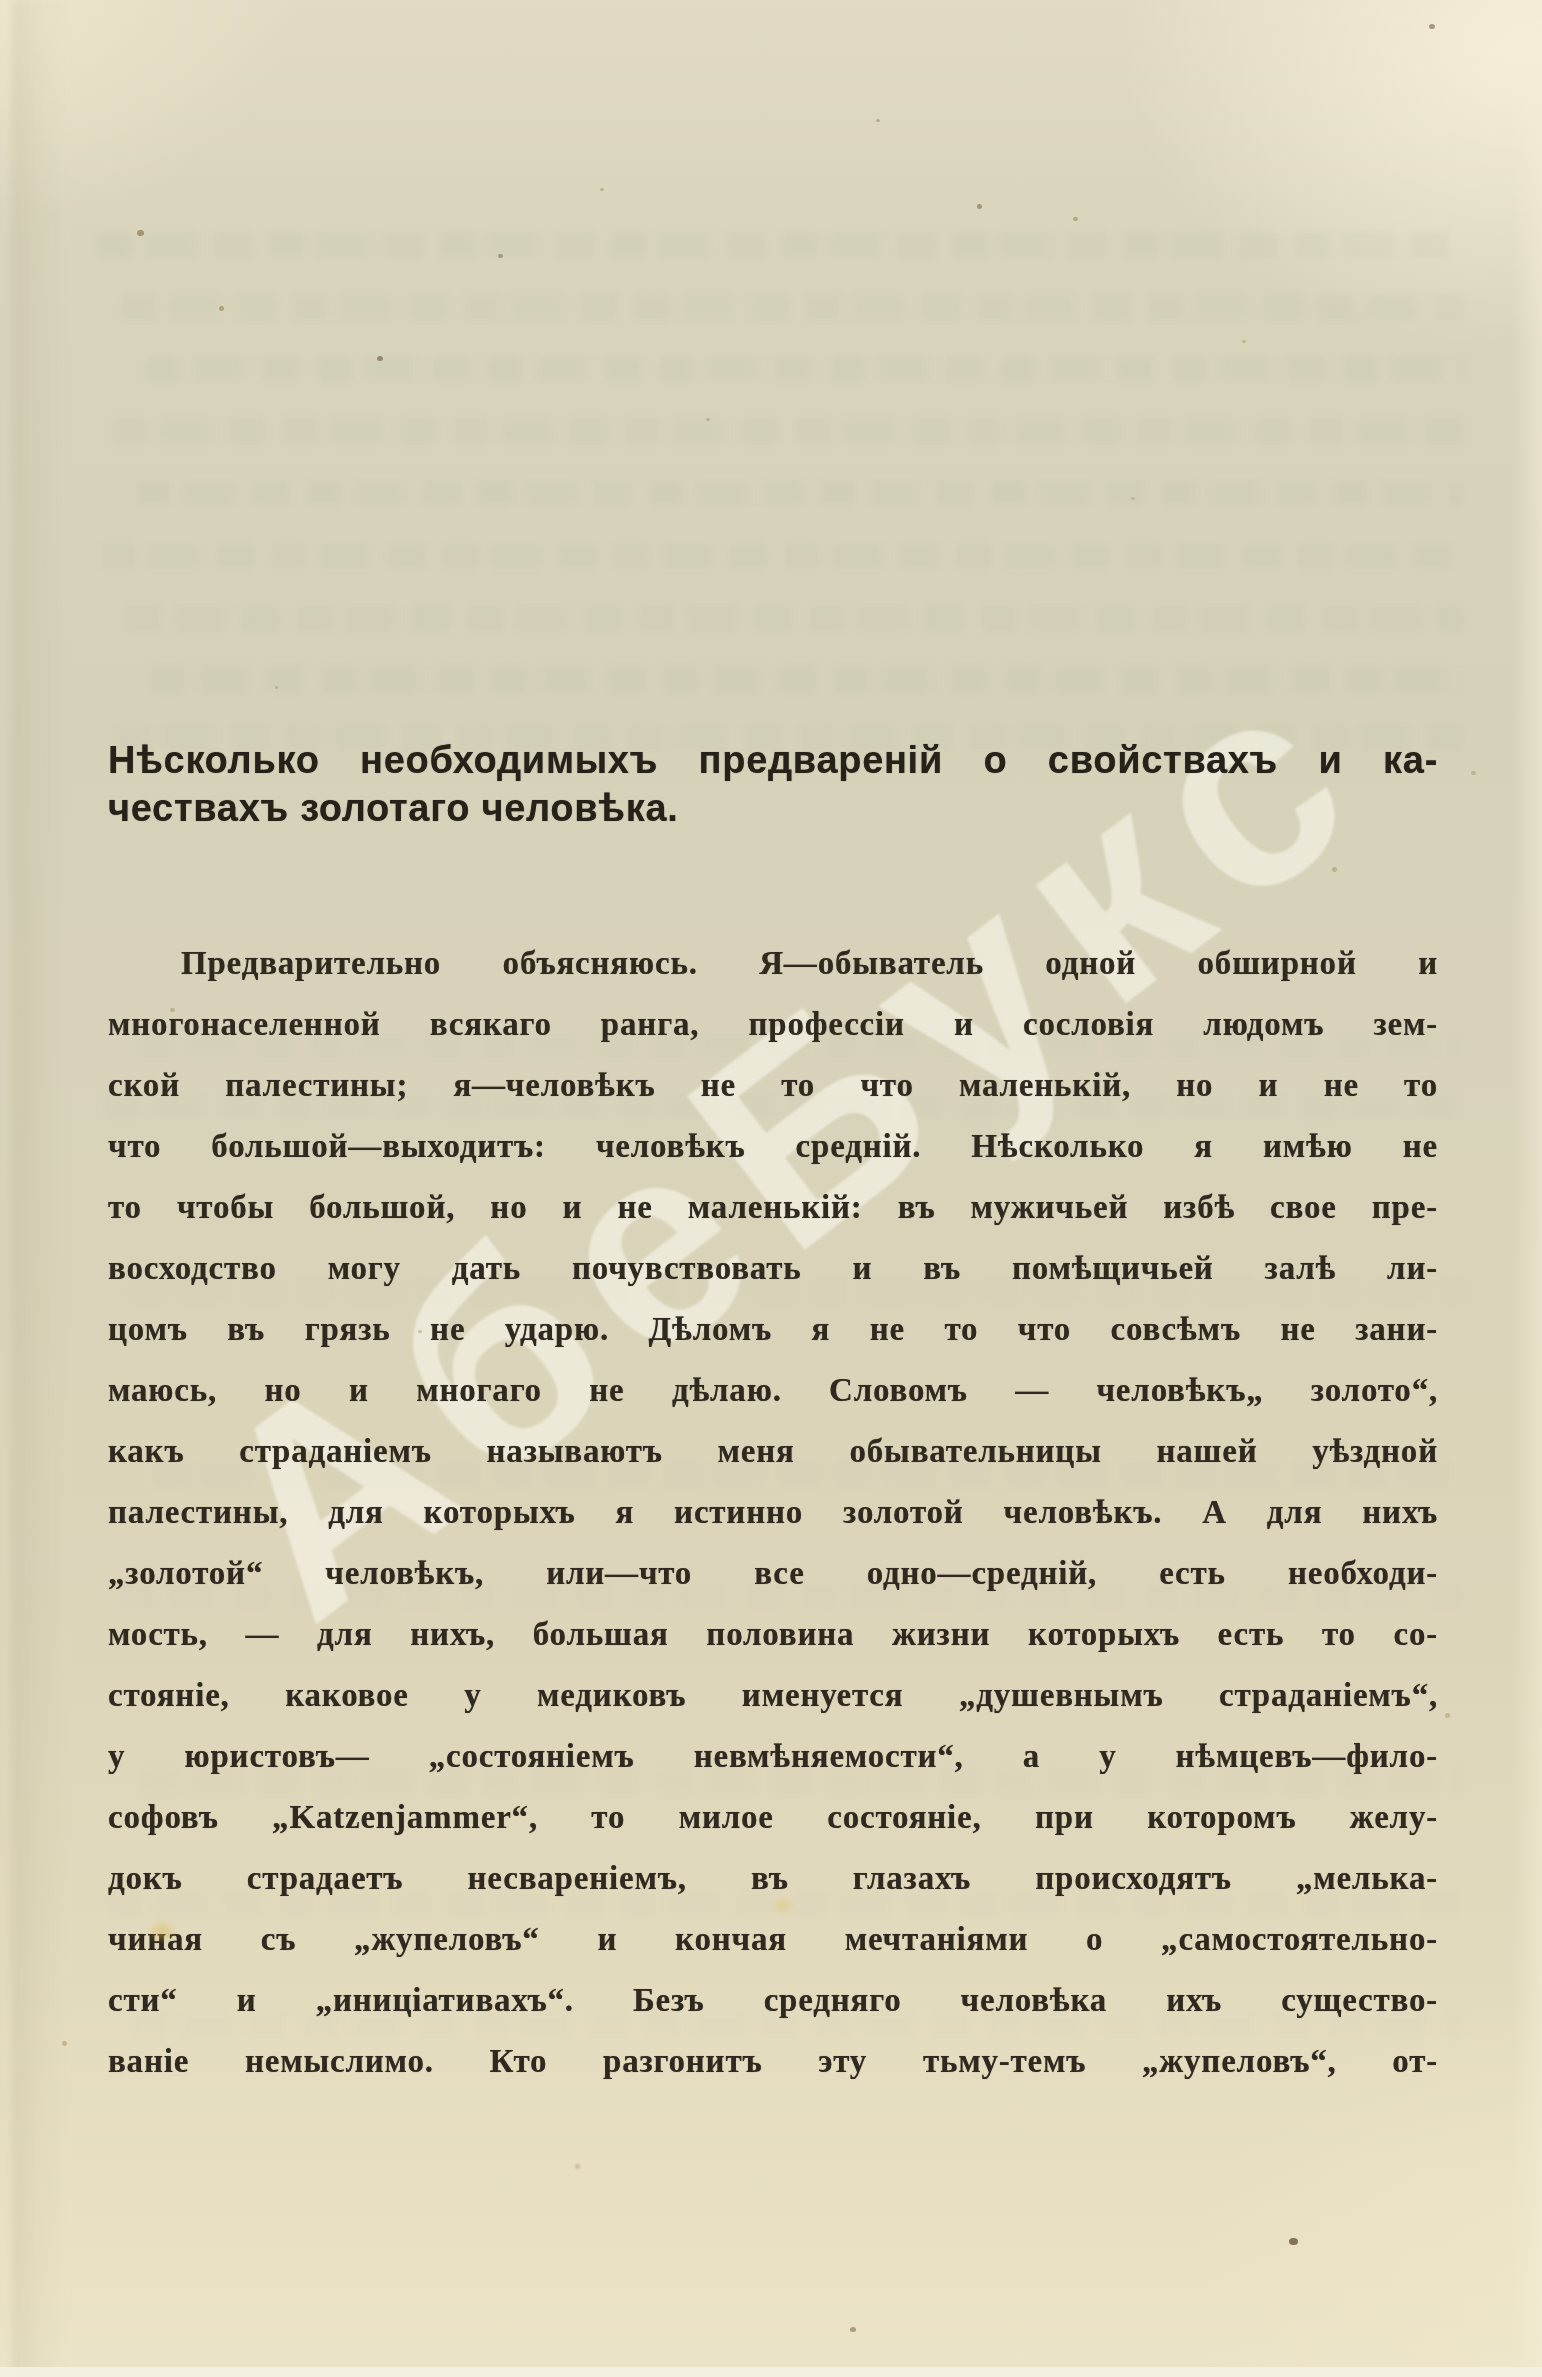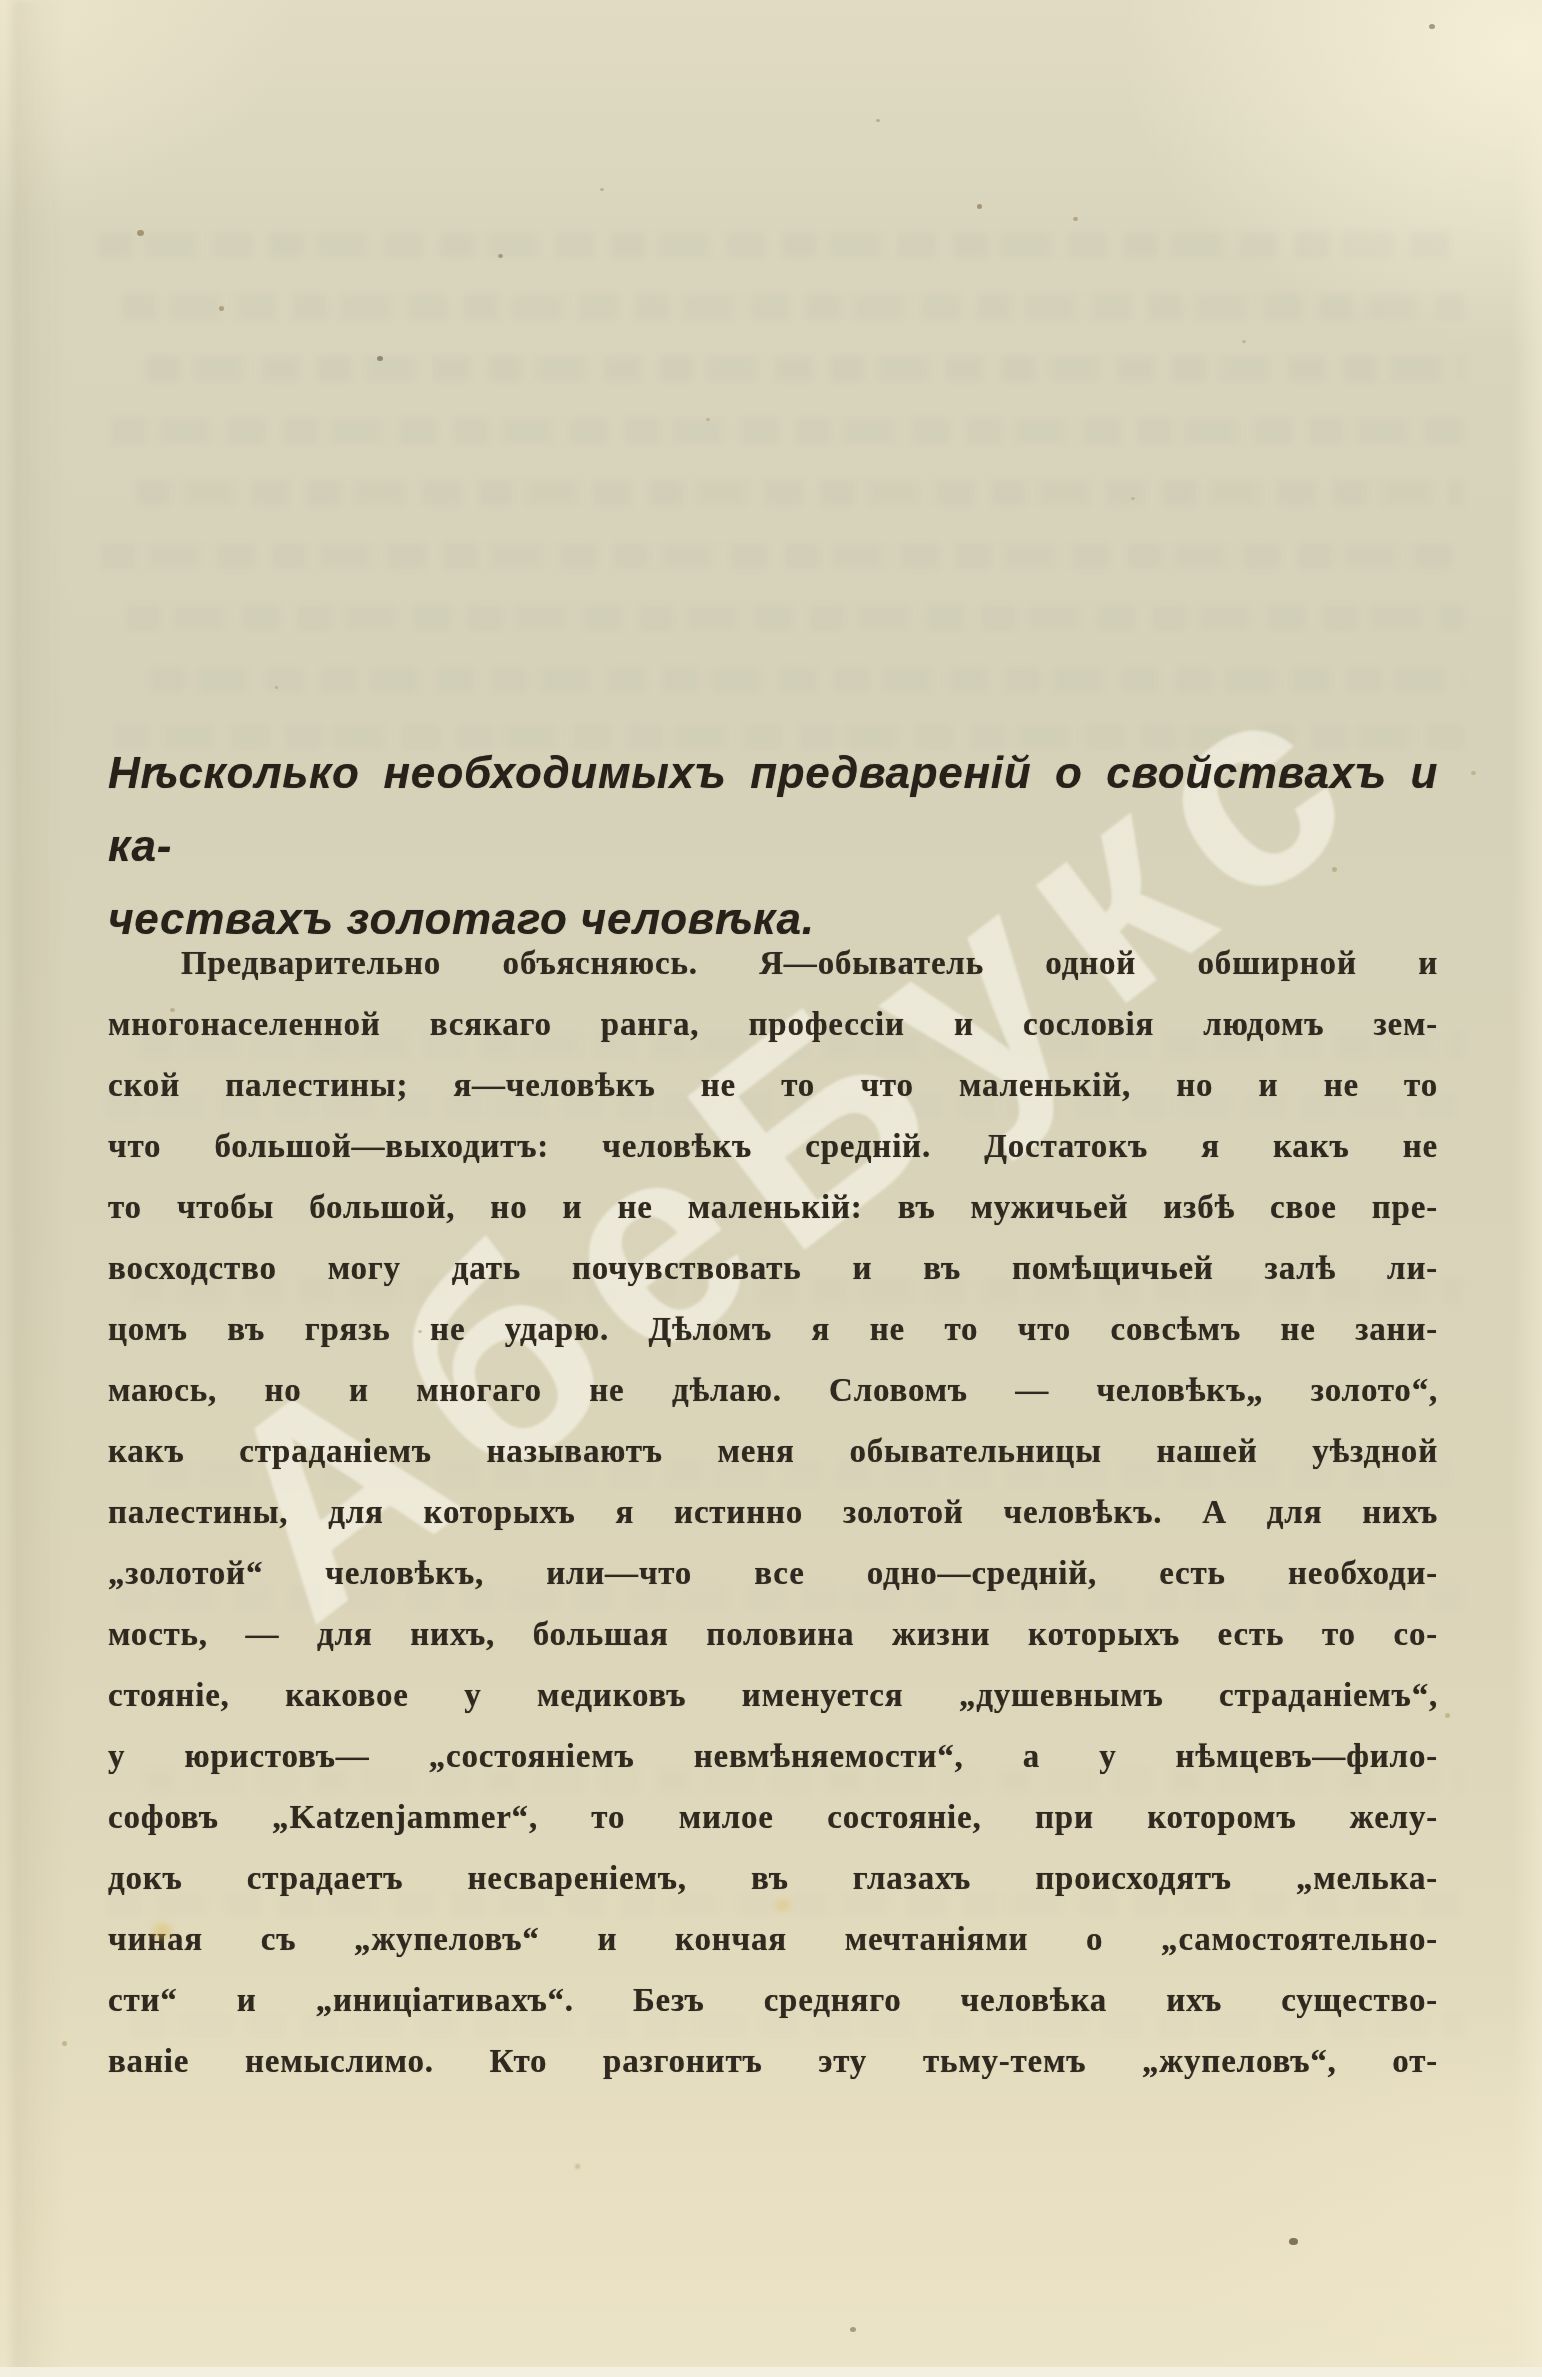--- a/index.html
+++ b/index.html
@@ -51,24 +51,23 @@
     font-weight:bold; font-size:281px; letter-spacing:25px;
     color:rgba(255,253,244,0.52);
     white-space:nowrap; filter:blur(1px);
     user-select:none;
   }
 
   
   .heading{
     position:absolute; left:108px; top:736px; width:1330px;
     font-family:"Liberation Sans","DejaVu Sans",sans-serif;
-    font-weight:bold; font-size:44px; line-height:73px;
+    font-weight:bold; font-size:38px; line-height:48px;
     color:#262119; letter-spacing:0.7px;
     text-shadow:0 0 1px rgba(38,33,25,0.5);
-    font-style:italic;
   }
   .heading .h-line1{ text-align:justify; text-align-last:justify; width:100%; }
   .heading .h-line2{ }
 
   
   .body-text{
     position:absolute; left:108px; top:933px; width:1330px;
     font-family:"Liberation Serif","DejaVu Serif",serif;
     font-size:33px; line-height:61px; color:#30291f;
     letter-spacing:0.8px;
@@ -112,21 +111,21 @@
 
   <div class="heading">
     <div class="h-line1">Нѣсколько необходимыхъ предвареній о свойствахъ и ка-</div>
     <div class="h-line2">чествахъ золотаго человѣка.</div>
   </div>
 
   <div class="body-text" id="body-text">
       <div class="body-line indent">Предварительно объясняюсь. Я—обыватель одной обширной и</div>
       <div class="body-line">многонаселенной всякаго ранга, профессіи и сословія людомъ зем-</div>
       <div class="body-line">ской палестины; я—человѣкъ не то что маленькій, но и не то</div>
-      <div class="body-line">что большой—выходитъ: человѣкъ средній. Достатокъ я какъ не</div>
+      <div class="body-line">что большой—выходитъ: человѣкъ средній. Нѣсколько я имѣю не</div>
       <div class="body-line">то чтобы большой, но и не маленькій: въ мужичьей избѣ свое пре-</div>
       <div class="body-line">восходство могу дать почувствовать и въ помѣщичьей залѣ ли-</div>
       <div class="body-line">цомъ въ грязь не ударю. Дѣломъ я не то что совсѣмъ не зани-</div>
       <div class="body-line">маюсь, но и многаго не дѣлаю. Словомъ — человѣкъ„ золото“,</div>
       <div class="body-line">какъ страданіемъ называютъ меня обывательницы нашей уѣздной</div>
       <div class="body-line">палестины, для которыхъ я истинно золотой человѣкъ. А для нихъ</div>
       <div class="body-line">„золотой“ человѣкъ, или—что все одно—средній, есть необходи-</div>
       <div class="body-line">мость, — для нихъ, большая половина жизни которыхъ есть то со-</div>
       <div class="body-line">стояніе, каковое у медиковъ именуется „душевнымъ страданіемъ“,</div>
       <div class="body-line">у юристовъ— „состояніемъ невмѣняемости“, а у нѣмцевъ—фило-</div>

